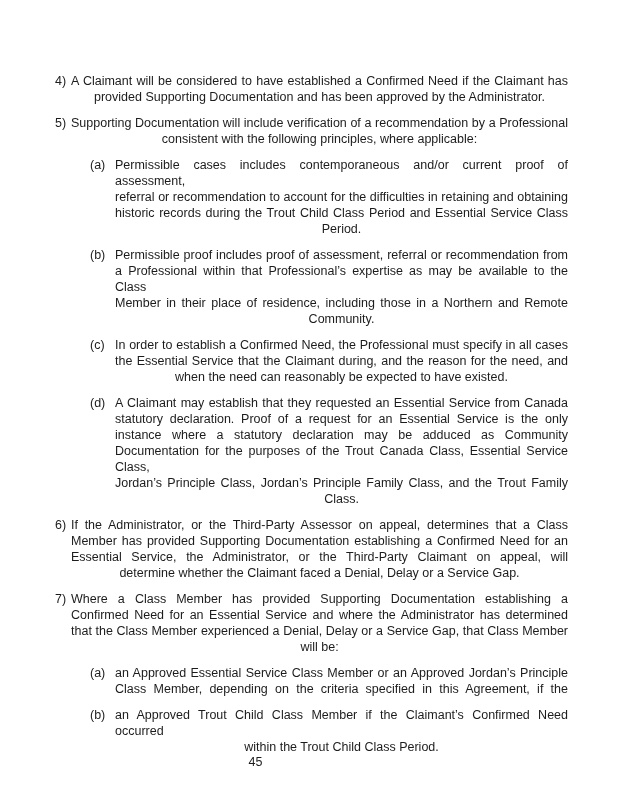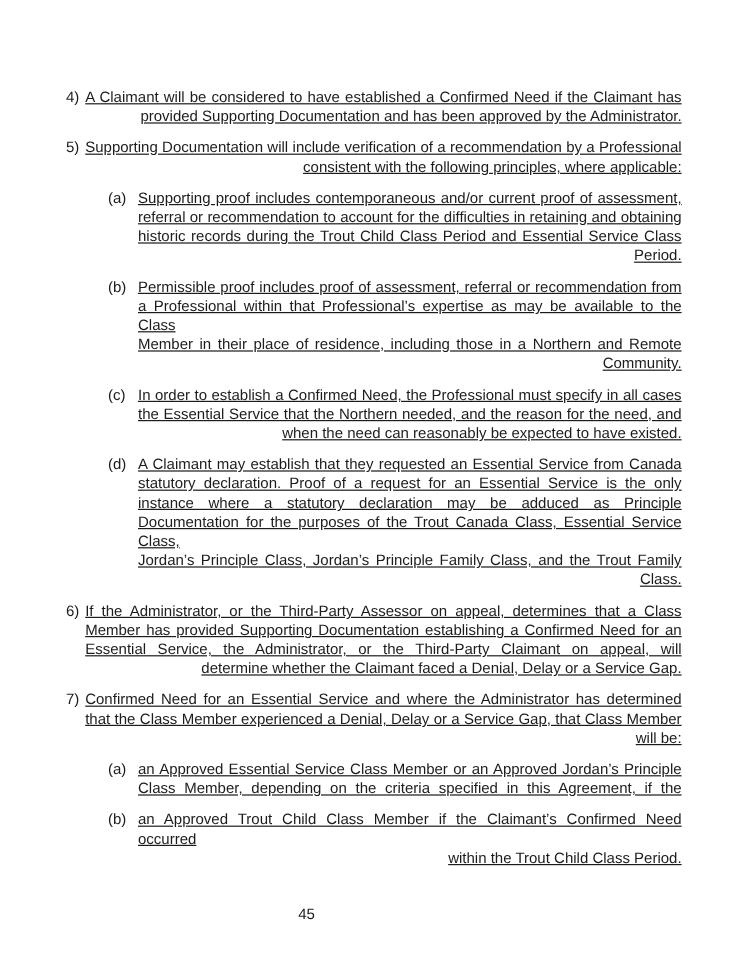--- a/index.html
+++ b/index.html
@@ -23,23 +23,23 @@
     margin: 0 0 10px 0;
   }
   .para.main { padding-left: 16px; }
   .para.sub  { margin-left: 35px; padding-left: 25px; }
   .marker {
     position: absolute;
     left: 0; top: 0;
     line-height: 16px;
     white-space: nowrap;
   }
-  .line { line-height: 16px; text-decoration: underline; }
+  .line { line-height: 16px; }
   .jl { text-align: justify; text-align-last: justify; }
-  .ll { text-align: right; }
+  .ll { text-align: center; }
   .pagenum {
     position: absolute;
     top: 754px; left: 0;
     width: 511px;
     text-align: center;
     line-height: 16px;
   }
 </style>
 </head>
 <body>
@@ -53,61 +53,62 @@
   </div>
 
   <div class="para main">
     <span class="marker">5)</span>
     <div class="line jl">Supporting Documentation will include verification of a recommendation by a Professional</div>
     <div class="line ll">consistent with the following principles, where applicable:</div>
   </div>
 
   <div class="para sub">
     <span class="marker">(a)</span>
-    <div class="line jl">Supporting proof includes contemporaneous and/or current proof of assessment,</div>
+    <div class="line jl">Permissible cases includes contemporaneous and/or current proof of assessment,</div>
     <div class="line jl">referral or recommendation to account for the difficulties in retaining and obtaining</div>
     <div class="line jl">historic records during the Trout Child Class Period and Essential Service Class</div>
     <div class="line ll">Period.</div>
   </div>
 
   <div class="para sub">
     <span class="marker">(b)</span>
     <div class="line jl">Permissible proof includes proof of assessment, referral or recommendation from</div>
     <div class="line jl">a Professional within that Professional’s expertise as may be available to the Class</div>
     <div class="line jl">Member in their place of residence, including those in a Northern and Remote</div>
     <div class="line ll">Community.</div>
   </div>
 
   <div class="para sub">
     <span class="marker">(c)</span>
     <div class="line jl">In order to establish a Confirmed Need, the Professional must specify in all cases</div>
-    <div class="line jl">the Essential Service that the Northern needed, and the reason for the need, and</div>
+    <div class="line jl">the Essential Service that the Claimant during, and the reason for the need, and</div>
     <div class="line ll">when the need can reasonably be expected to have existed.</div>
   </div>
 
   <div class="para sub">
     <span class="marker">(d)</span>
     <div class="line jl">A Claimant may establish that they requested an Essential Service from Canada</div>
     <div class="line jl">statutory declaration. Proof of a request for an Essential Service is the only</div>
-    <div class="line jl">instance where a statutory declaration may be adduced as Principle</div>
+    <div class="line jl">instance where a statutory declaration may be adduced as Community</div>
     <div class="line jl">Documentation for the purposes of the Trout Canada Class, Essential Service Class,</div>
     <div class="line jl">Jordan’s Principle Class, Jordan’s Principle Family Class, and the Trout Family</div>
     <div class="line ll">Class.</div>
   </div>
 
   <div class="para main">
     <span class="marker">6)</span>
     <div class="line jl">If the Administrator, or the Third-Party Assessor on appeal, determines that a Class</div>
     <div class="line jl">Member has provided Supporting Documentation establishing a Confirmed Need for an</div>
     <div class="line jl">Essential Service, the Administrator, or the Third-Party Claimant on appeal, will</div>
     <div class="line ll">determine whether the Claimant faced a Denial, Delay or a Service Gap.</div>
   </div>
 
   <div class="para main">
     <span class="marker">7)</span>
+    <div class="line jl">Where a Class Member has provided Supporting Documentation establishing a</div>
     <div class="line jl">Confirmed Need for an Essential Service and where the Administrator has determined</div>
     <div class="line jl">that the Class Member experienced a Denial, Delay or a Service Gap, that Class Member</div>
     <div class="line ll">will be:</div>
   </div>
 
   <div class="para sub">
     <span class="marker">(a)</span>
     <div class="line jl">an Approved Essential Service Class Member or an Approved Jordan’s Principle</div>
     <div class="line jl">Class Member, depending on the criteria specified in this Agreement, if the</div>
   </div>

